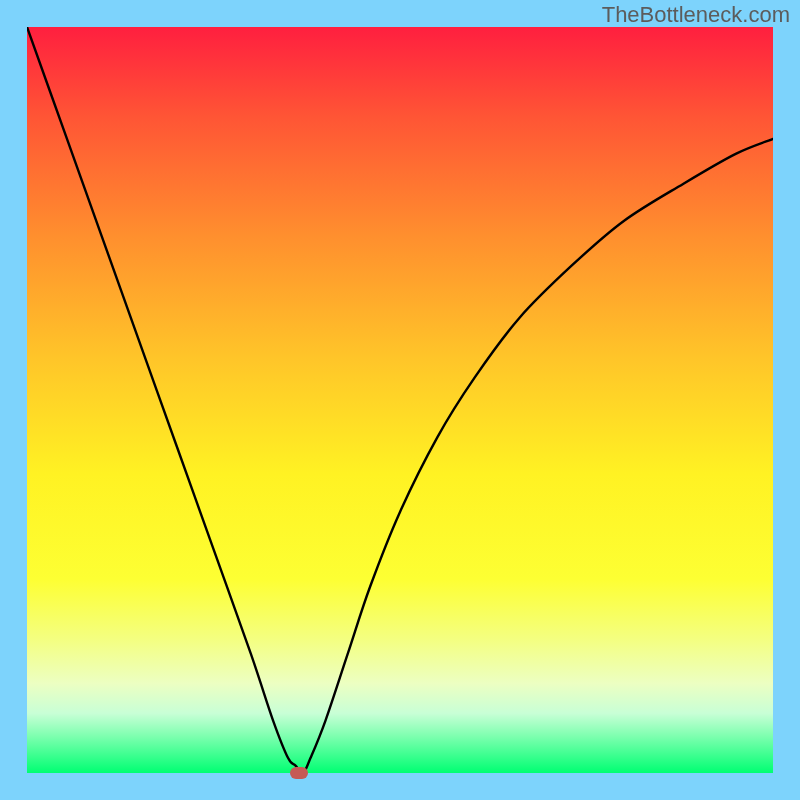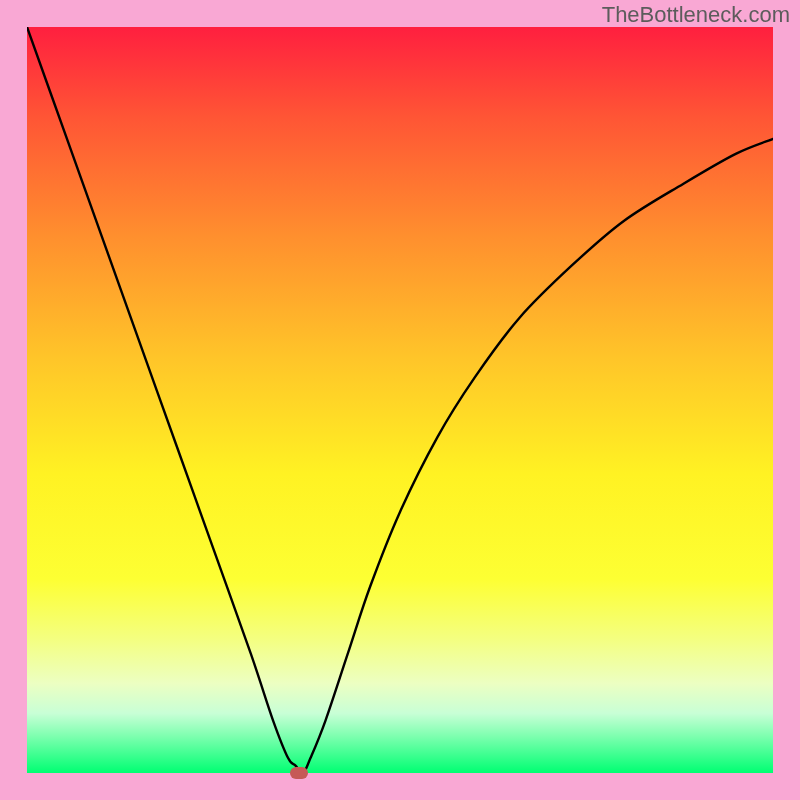--- a/index.html
+++ b/index.html
@@ -8,21 +8,21 @@
     width: 800px;
     height: 800px;
     background: #000000;
     overflow: hidden;
     font-family: Arial, Helvetica, sans-serif;
   }
   .outer {
     position: relative;
     width: 800px;
     height: 800px;
-    background: #f9a8d4;
+    background: #7dd3fc;
   }
   .watermark {
     position: absolute;
     top: 2px;
     right: 10px;
     color: #5c5c5c;
     font-size: 22px;
     font-weight: 500;
     letter-spacing: 0px;
     z-index: 10;

